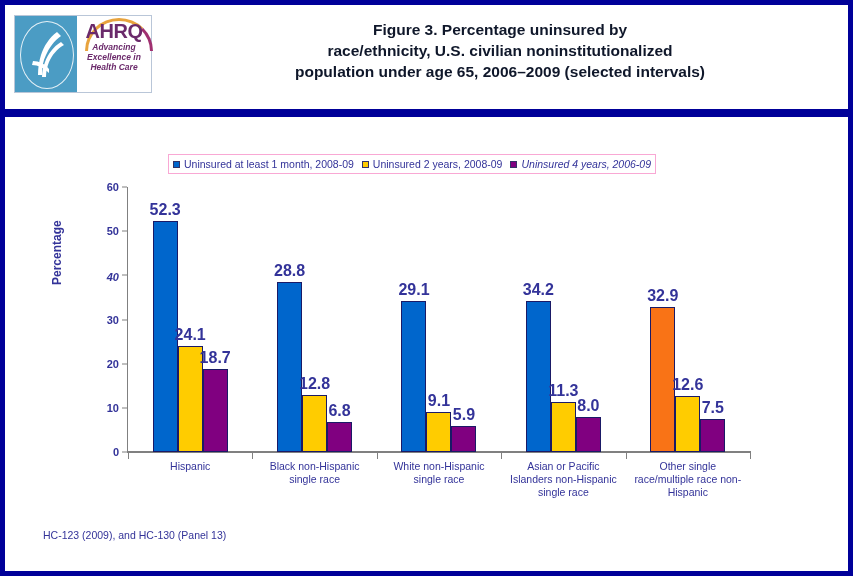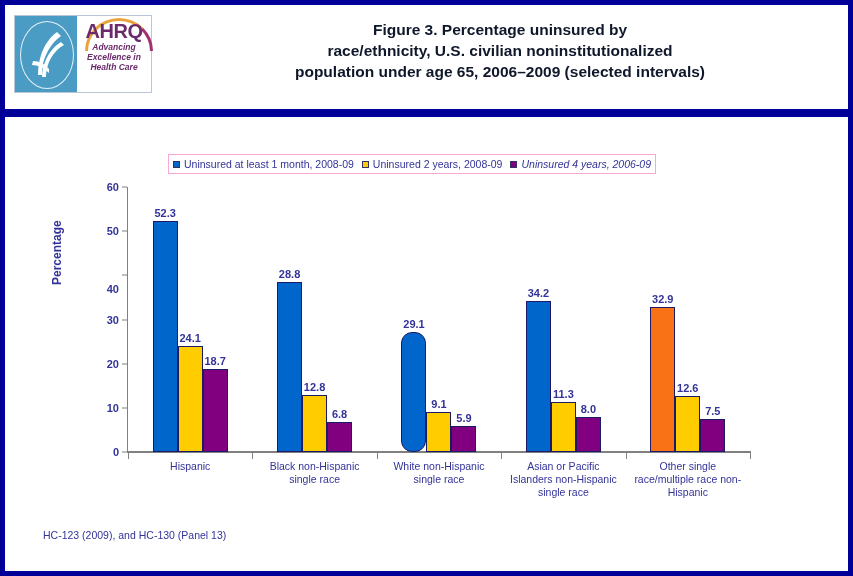--- a/index.html
+++ b/index.html
@@ -252,21 +252,21 @@
     width: 25px;
     border: 1px solid #1a1a66;
     box-sizing: border-box;
   }
   .bar-value {
     position: absolute;
     bottom: 100%;
     left: 50%;
     transform: translateX(-50%);
     margin-bottom: 3px;
-    font-size: 11px;
+    font-size: 16px;
     font-weight: bold;
     color: #333399;
     white-space: nowrap;
   }
   .group-label {
     position: absolute;
     top: 273px;
     left: 50%;
     transform: translateX(-50%);
     width: 118px;
@@ -345,21 +345,21 @@
         <div id="y-axis-line"></div>
         <div id="x-axis-line"></div>
       <div class="y-tick-label" style="top: 265px;">0</div>
           <div class="y-tick-mark" style="top: 265px;"></div>
           <div class="y-tick-label" style="top: 220.833px;">10</div>
           <div class="y-tick-mark" style="top: 220.833px;"></div>
           <div class="y-tick-label" style="top: 176.667px;">20</div>
           <div class="y-tick-mark" style="top: 176.667px;"></div>
           <div class="y-tick-label" style="top: 132.5px;">30</div>
           <div class="y-tick-mark" style="top: 132.5px;"></div>
-          <div class="y-tick-label" style="top: 102px;">40</div>
+          <div class="y-tick-label" style="top: 90px; font-style: italic;">40</div>
           <div class="y-tick-mark" style="top: 88.3333px;"></div>
           <div class="y-tick-label" style="top: 44.1667px;">50</div>
           <div class="y-tick-mark" style="top: 44.1667px;"></div>
           <div class="y-tick-label" style="top: 0px;">60</div>
           <div class="y-tick-mark" style="top: 0px;"></div>
           <div class="x-tick-mark" style="left: 0px;"></div>
           <div class="x-tick-mark" style="left: 124.4px;"></div>
           <div class="x-tick-mark" style="left: 248.8px;"></div>
           <div class="x-tick-mark" style="left: 373.2px;"></div>
           <div class="x-tick-mark" style="left: 497.6px;"></div>
@@ -392,21 +392,21 @@
                 <span class="bar-value">6.8</span>
               </div>
             </div>
             <div class="group-label">
               <div>Black non-Hispanic</div>
               <div>single race</div>
             </div>
           </div>
           <div class="group" style="left: 248.8px; width: 124.4px;">
             <div class="bars">
-              <div class="bar" title="Uninsured at least 1 month, 2008-09: 29.1" style="height: 120px; background: rgb(0, 102, 204); border-radius: 11px;">
+              <div class="bar" title="Uninsured at least 1 month, 2008-09: 29.1" style="height: 151px; background: rgb(0, 102, 204);">
                 <span class="bar-value">29.1</span>
               </div>
               <div class="bar" title="Uninsured 2 years, 2008-09: 9.1" style="height: 40.1917px; background: rgb(255, 204, 0);">
                 <span class="bar-value">9.1</span>
               </div>
               <div class="bar" title="Uninsured 4 years, 2006-09: 5.9" style="height: 26.0583px; background: rgb(128, 0, 128);">
                 <span class="bar-value">5.9</span>
               </div>
             </div>
             <div class="group-label">

